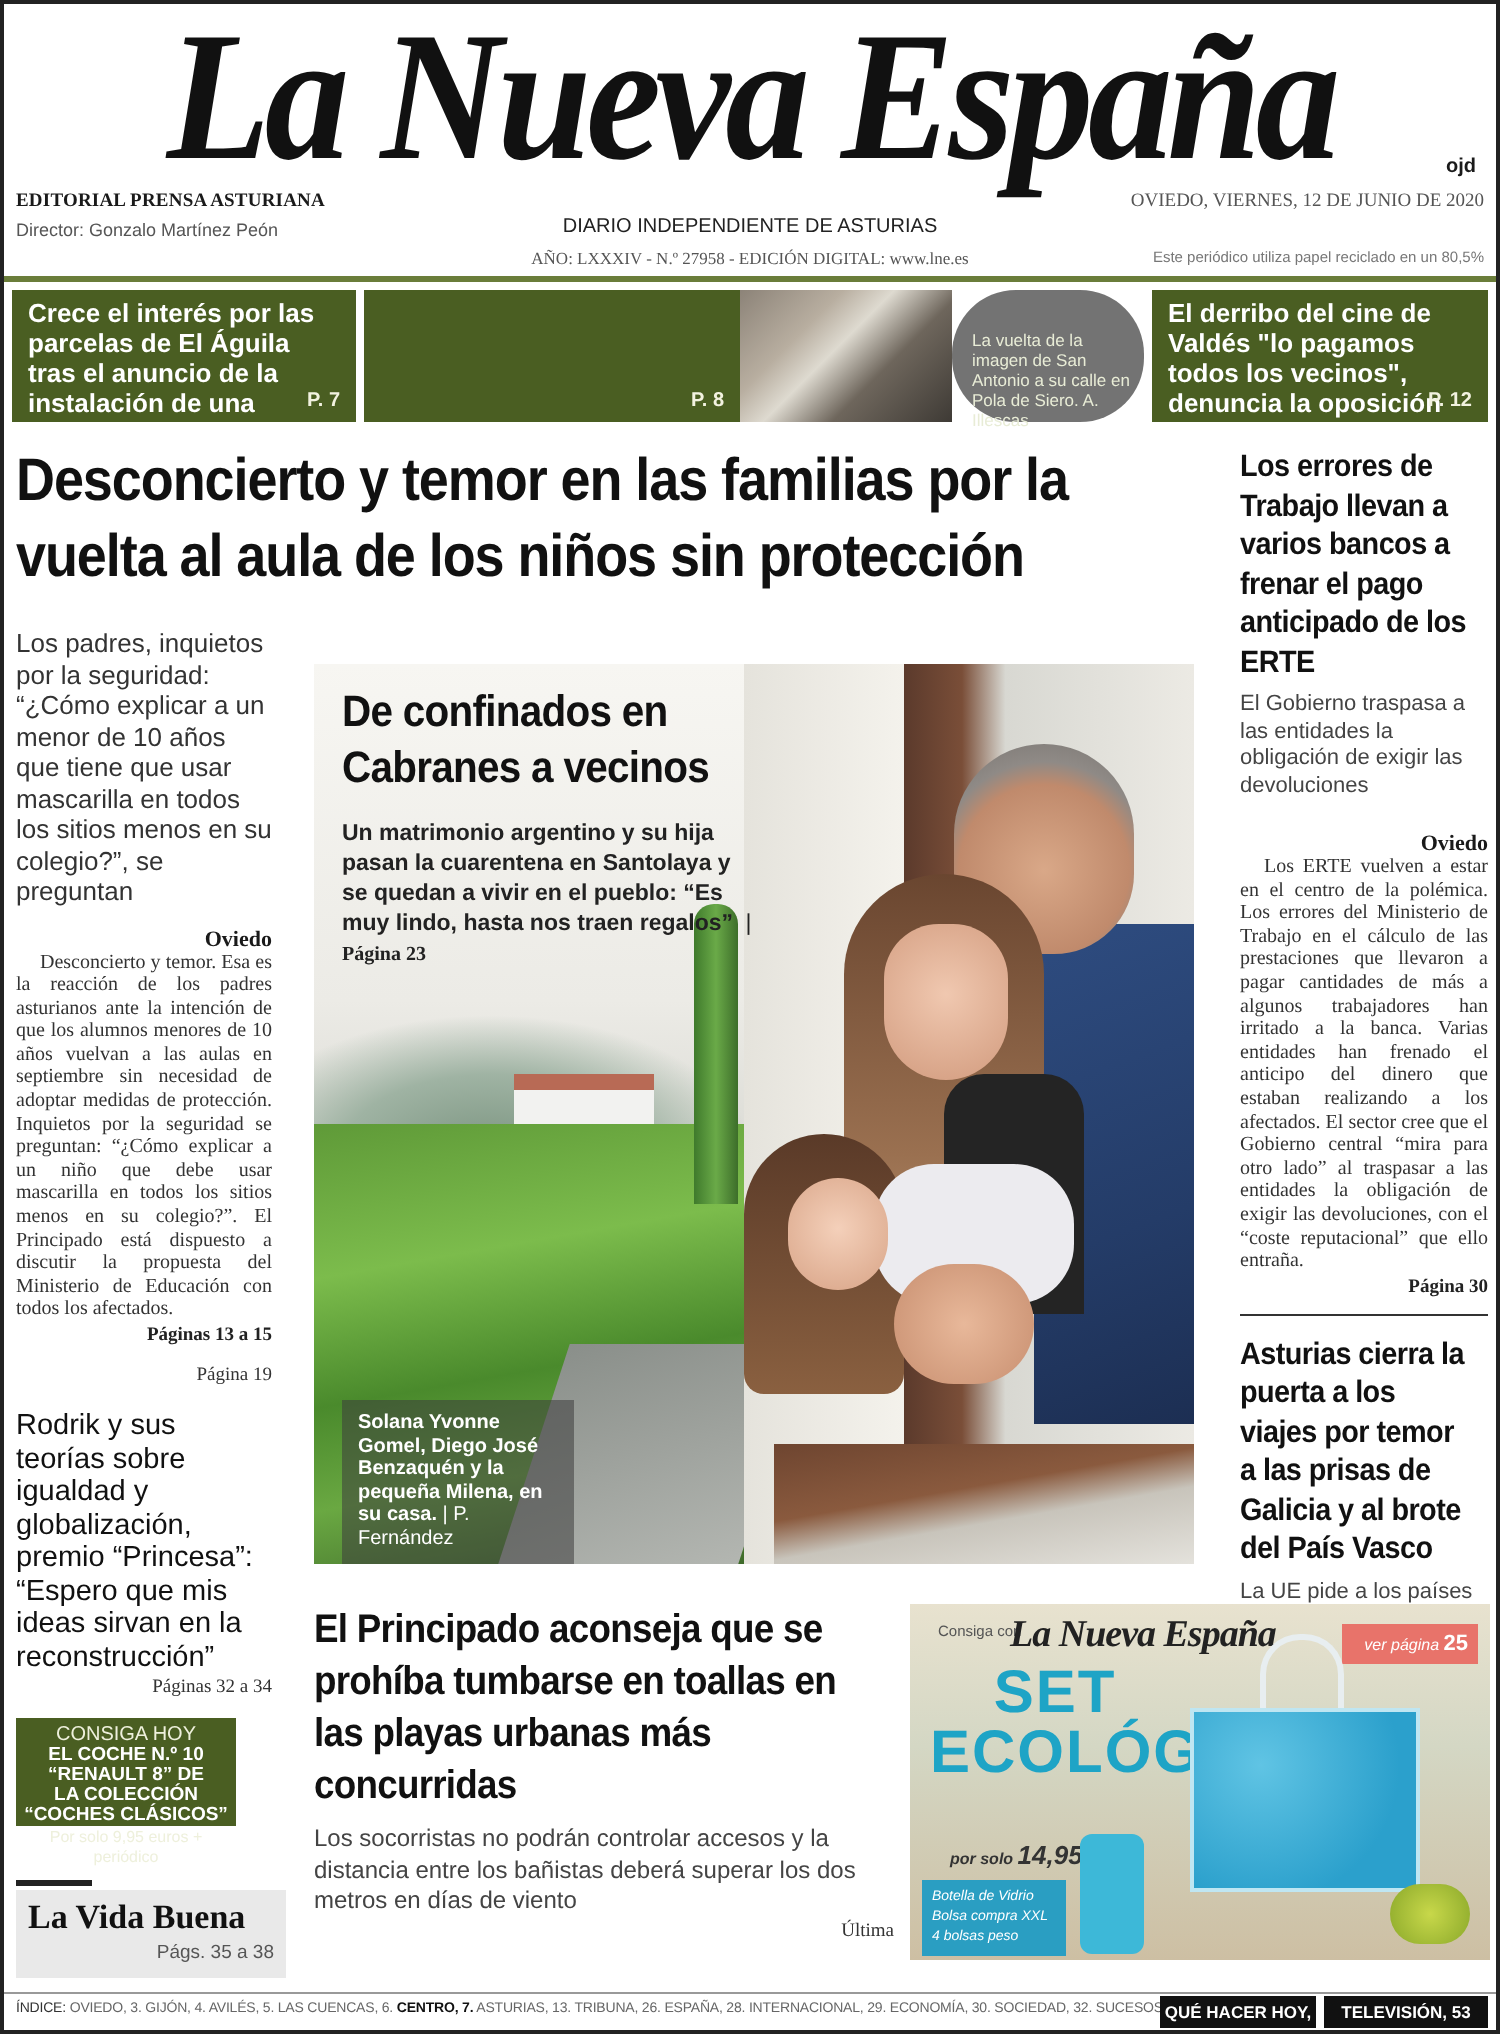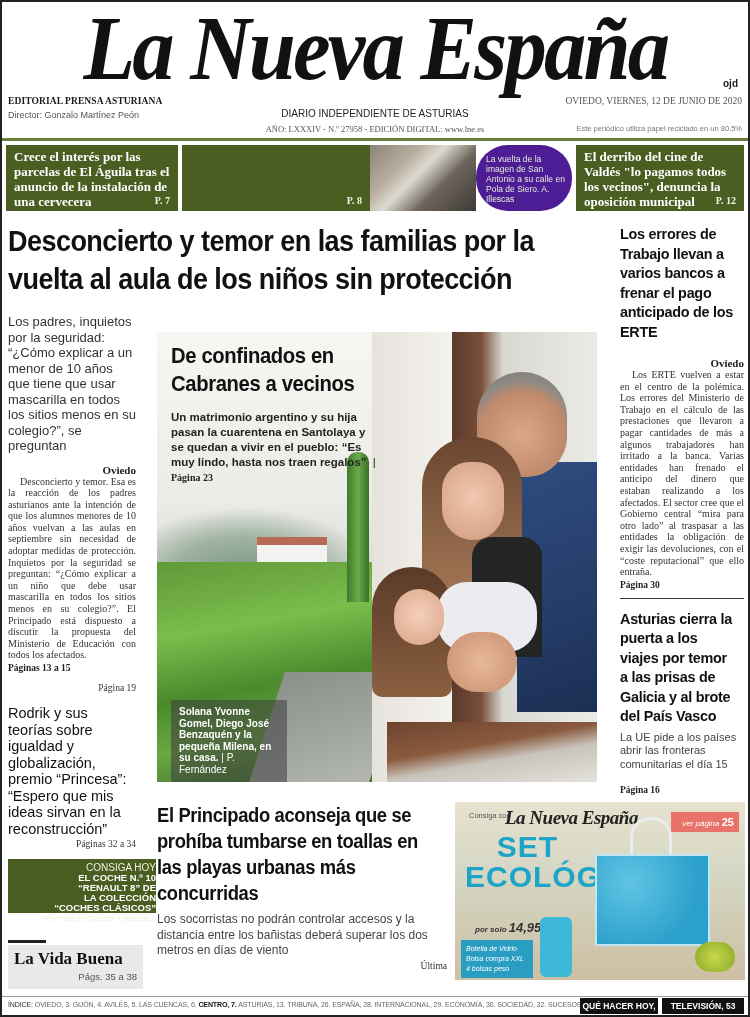--- a/index.html
+++ b/index.html
@@ -17,43 +17,43 @@
   .info-left2 { position: absolute; left: 6px; top: 16px; font-size: 9px; color: #555; font-family: "Liberation Sans", sans-serif; }
   .info-center { position: absolute; left: 0; width: 746px; top: 14px; text-align: center; font-size: 10px; font-family: "Liberation Sans", sans-serif; color: #222; }
   .info-right1 { position: absolute; right: 6px; top: 2px; font-size: 9.5px; color: #555; }
   .info-right2 { position: absolute; right: 6px; top: 16px; font-size: 14px; color: #666; font-family: "Liberation Sans", sans-serif; margin-top: 33px; }
   .info-edition { position: absolute; left: 0; width: 746px; top: 30px; text-align: center; font-size: 8.5px; color: #555; }
   .info-recycle { position: absolute; right: 6px; top: 30px; font-size: 7.5px; color: #777; font-family: "Liberation Sans", sans-serif; }
   .rule-green { position: absolute; left: 0; top: 136px; width: 746px; height: 3px; background: #6a7d3a; }
 
   
   .teasers { position: absolute; left: 0; top: 141px; width: 746px; height: 70px; }
-  .teaser { position: absolute; top: 2px; height: 66px; background: #4a5e22; color: #fff; padding: 4px 8px; font-family: Liberation Serif, serif; }
+  .teaser { position: absolute; top: 2px; height: 66px; background: #4a5e22; color: #fff; padding: 4px 8px; }
   .teaser .t-title { font-weight: bold; font-size: 13px; line-height: 15px; }
   .teaser .t-sub { font-size: 11px; line-height: 13px; color: #e8ecd6; margin-top: 2px; }
   .teaser .t-page { position: absolute; right: 8px; bottom: 5px; font-size: 10px; font-weight: bold; color: #f2f2e0; }
   .t1 { left: 4px; width: 172px; }
   .t2 { left: 180px; width: 188px; }
   .t-photo { position: absolute; left: 368px; top: 2px; width: 106px; height: 66px; background: linear-gradient(135deg, #8c8378 0%, #b8aea0 30%, #dedad0 45%, #6e665c 65%, #3e3a35 100%); }
-  .t-photo-cap { position: absolute; left: 474px; top: 2px; width: 96px; height: 66px; background: #4c1d95; color: #e8ecd6; font-size: 8.5px; line-height: 10px; padding: 9px 6px 0 10px; border-radius: 32px; }
+  .t-photo-cap { position: absolute; left: 474px; top: 2px; width: 96px; height: 66px; background: #737373; color: #e8ecd6; font-size: 8.5px; line-height: 10px; padding: 20px 6px 0 10px; border-radius: 32px; }
   .t3 { left: 574px; width: 168px; }
 
   
   .main-headline { position: absolute; left: 6px; top: 220px; width: 594px; font-family: "Liberation Sans", sans-serif; font-weight: bold; font-size: 30px; line-height: 38px; letter-spacing: -0.6px; transform: scaleX(0.9); transform-origin: left; color: #111; }
 
   
   .leftcol { position: absolute; left: 6px; top: 312px; width: 128px; }
   .lead-dek { font-size: 13px; line-height: 15.5px; color: #333; }
   .sig { font-family: "Liberation Serif", serif; font-weight: bold; font-size: 11px; text-align: right; margin-top: 10px; }
   .body-serif { font-family: "Liberation Serif", serif; font-size: 10px; line-height: 11.6px; color: #333; text-align: justify; text-indent: 12px; }
-  .pageref { font-family: "Liberation Serif", serif; font-weight: bold; font-size: 9.5px; margin-top: 2px; color: #222; }
+  .pageref { font-family: "Liberation Serif", serif; font-weight: bold; font-size: 9.5px; text-align: right; margin-top: 2px; color: #222; }
   .side-head { font-size: 14.5px; line-height: 16.5px; color: #111; margin-top: 18px; }
   .pageref-light { font-family: "Liberation Serif", serif; font-size: 9.5px; text-align: right; margin-top: 10px; color: #333; }
 
-  .promo-coches { position: absolute; left: 6px; top: 857px; width: 148px; height: 54px; background: #4a5e22; color: #fff; text-align: right; padding-top: 3px; }
+  .promo-coches { position: absolute; left: 6px; top: 857px; width: 110px; height: 54px; background: #4a5e22; color: #fff; text-align: center; padding-top: 3px; }
   .promo-coches .c1 { font-size: 10px; line-height: 11px; color: #eef0dc; }
   .promo-coches .c2 { font-size: 9.5px; line-height: 10px; font-weight: bold; }
   .promo-coches .c3 { font-size: 8px; line-height: 10px; color: #eef0dc; margin-top: 1px; }
   .vida-rule { position: absolute; left: 6px; top: 938px; width: 38px; height: 3px; background: #222; }
   .vida { position: absolute; left: 6px; top: 943px; width: 135px; height: 44px; background: #e9e9e9; padding: 4px 6px; }
   .vida .v-title { font-family: "Liberation Serif", serif; font-weight: bold; font-size: 17px; line-height: 20px; color: #111; }
   .vida .v-pages { font-size: 9.5px; text-align: right; color: #555; margin-top: 2px; }
 
   
   .photo { position: absolute; left: 155px; top: 330px; width: 440px; height: 450px; overflow: hidden; background: #eeece6; }
@@ -222,20 +222,21 @@
       <span class="pg">Página 23</span>
     </div>
     <div class="photo-cap">
       <span>Solana Yvonne Gomel, Diego José Benzaquén y la pequeña Milena, en su casa.</span>
       <span class="credit">| P. Fernández</span>
     </div>
   </div>
 
   <div class="rightcol">
     <div class="r-head">Los errores de Trabajo llevan a varios bancos a frenar el pago anticipado de los ERTE</div>
+    <div class="r-dek">El Gobierno traspasa a las entidades la obligación de exigir las devoluciones</div>
     <div class="r-body">
       <div class="sig">Oviedo</div>
       <p class="body-serif">Los ERTE vuelven a estar en el centro de la polémica. Los errores del Ministerio de Trabajo en el cálculo de las prestaciones que llevaron a pagar cantidades de más a algunos trabajadores han irritado a la banca. Varias entidades han frenado el anticipo del dinero que estaban realizando a los afectados. El sector cree que el Gobierno central “mira para otro lado” al traspasar a las entidades la obligación de exigir las devoluciones, con el “coste reputacional” que ello entraña.</p>
       <div class="pageref">Página 30</div>
     </div>
     <div class="r-rule"></div>
     <div class="r-head">Asturias cierra la puerta a los viajes por temor a las prisas de Galicia y al brote del País Vasco</div>
     <div class="r-dek">La UE pide a los países abrir las fronteras comunitarias el día 15</div>
     <div class="pageref" style="margin-top:14px">Página 16</div>
   </div>

